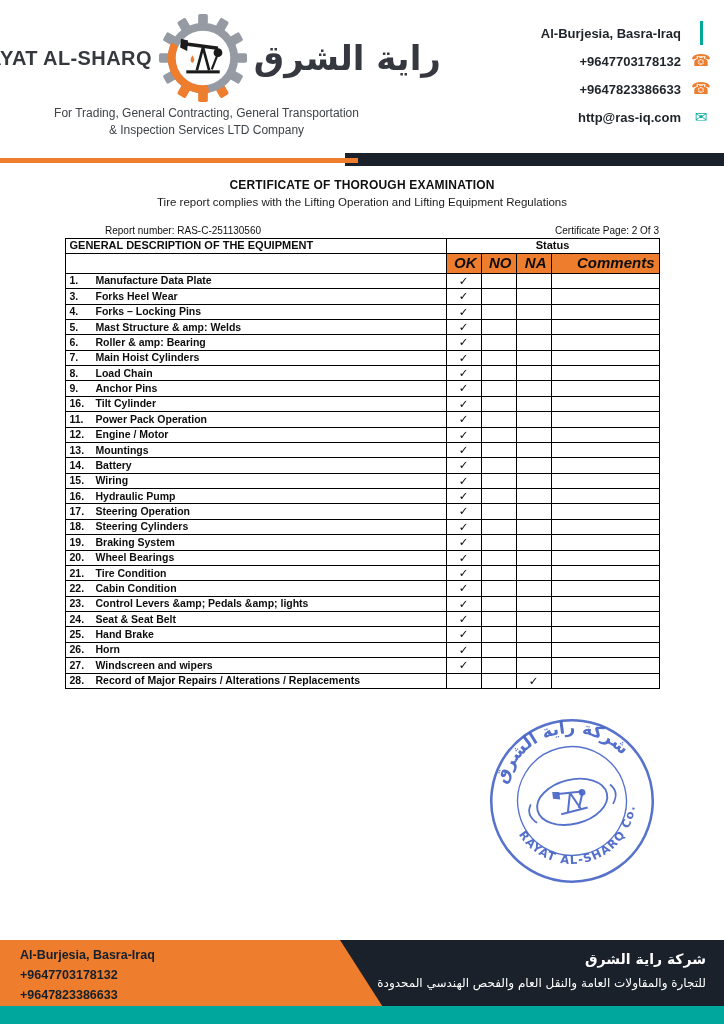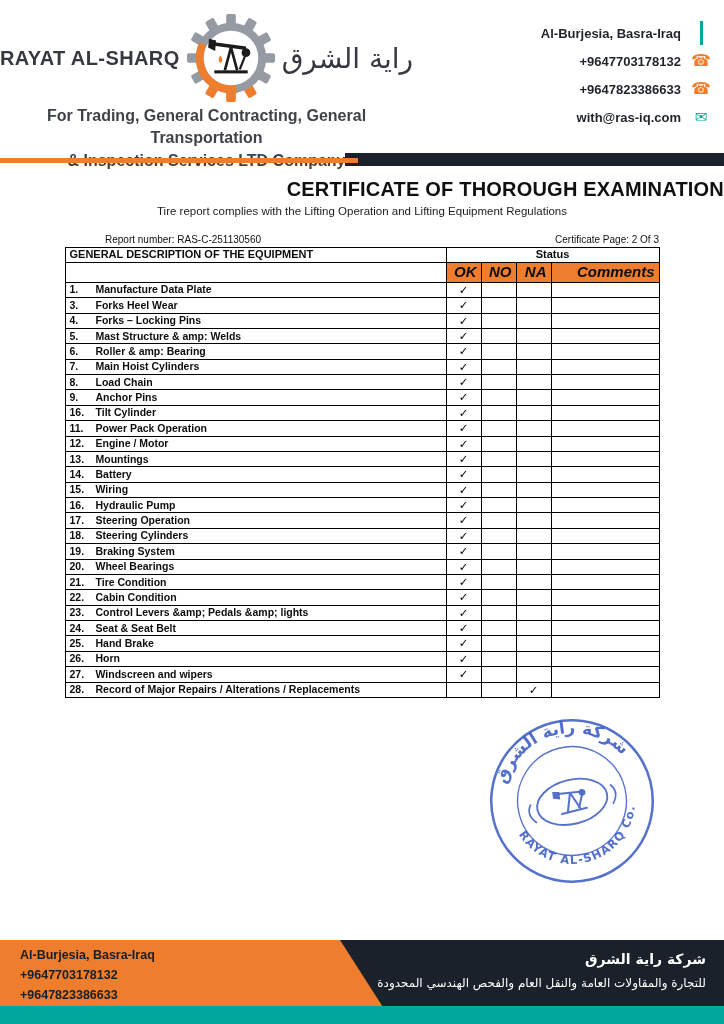--- a/index.html
+++ b/index.html
@@ -6,36 +6,36 @@
   html,body { background:#ffffff; }
   .page {
     width:724px; height:1024px; background:#fff; position:relative;
     font-family:"Liberation Sans", sans-serif; overflow:hidden; margin:0 auto;
   }
   
   .header { display:flex; justify-content:space-between; padding:14px 12px 0 34px; height:150px; }
   .logo-block { width:345px; text-align:center; }
   .logo-row { display:flex; align-items:center; justify-content:center; gap:7px; }
   .logo-en { font-weight:bold; font-size:20px; color:#35393f; letter-spacing:0.4px; white-space:nowrap; }
-  .logo-ar { font-weight:normal; font-size:28px; color:#35393f; font-family:"DejaVu Sans", sans-serif; white-space:nowrap; }
+  .logo-ar { font-weight:bold; font-size:34px; color:#35393f; font-family:"DejaVu Sans", sans-serif; white-space:nowrap; }
   .gear { width:88px; height:88px; flex:0 0 auto; }
-  .tagline { font-size:16px; font-weight:bold; color:#3e4348; margin-top:3px; line-height:1.4; }
+  .tagline { font-size:12px; font-weight:normal; color:#3e4348; margin-top:3px; line-height:1.4; }
   .contact { display:flex; flex-direction:column; gap:6px; padding-top:8px; }
   .contact-line { display:flex; align-items:center; justify-content:flex-end; gap:9px; height:22px; }
   .contact-text { font-size:13px; font-weight:bold; color:#1f242a; }
   .contact-icon { width:22px; display:flex; justify-content:center; align-items:center; }
   .v-bar { width:3px; height:24px; background:var(--teal,#00A79D); }
   .glyph-orange { color:var(--orange,#EE7D2D); font-size:16px; font-family:"DejaVu Sans", sans-serif; line-height:1; }
   .glyph-teal { color:var(--teal,#00A79D); font-size:15px; font-family:"DejaVu Sans", sans-serif; line-height:1; }
   
   .divider { position:relative; height:20px; }
   .divider .black-bar { position:absolute; right:0; top:3px; width:379px; height:13px; background:var(--navy,#1A212B); }
   .divider .orange-bar { position:absolute; left:0; top:8px; width:358px; height:5px; background:var(--orange,#EE7D2D); }
   
-  .doc-title { text-align:right; font-size:20px; font-weight:bold; color:#101010; margin-top:8px; letter-spacing:0.2px; }
+  .doc-title { text-align:center; font-size:12px; font-weight:bold; color:#101010; margin-top:8px; letter-spacing:0.2px; }
   .doc-subtitle { text-align:center; font-size:11.5px; color:#1c1c1c; margin-top:4px; }
   .report-row { width:594px; margin:17px auto 0; display:flex; justify-content:space-between; font-size:10px; color:#111;padding-left:40px; }
   
   table.checklist { width:594px; margin:2px auto 0; border-collapse:collapse; table-layout:fixed; }
   .checklist th, .checklist td { border:1px solid #000; padding:0 4px; font-size:10.5px; height:15px; line-height:1.25; color:#0d0d0d; }
   .checklist th.desc-h { text-align:left; font-weight:bold; font-size:11px; }
   .checklist th.status-h { text-align:center; font-weight:bold; font-size:11px; }
   .checklist th.col-h { background:var(--orange,#EE8133); text-align:right; font-weight:bold; font-size:15px;font-style:italic; }
   .checklist td.blank-h { background:#fff; }
   .checklist td.desc { font-weight:bold; text-align:left; }
@@ -110,21 +110,21 @@
       </div>
       <div class="contact-line">
         <span class="contact-text">+9647703178132</span>
         <span class="contact-icon glyph-orange">☎</span>
       </div>
       <div class="contact-line">
         <span class="contact-text">+9647823386633</span>
         <span class="contact-icon glyph-orange">☎</span>
       </div>
       <div class="contact-line">
-        <span class="contact-text">with@ras-iq.com</span>
+        <span class="contact-text">http@ras-iq.com</span>
         <span class="contact-icon glyph-teal">✉</span>
       </div>
     </div>
   </div>
 
   <div class="divider">
     <div class="black-bar"></div>
     <div class="orange-bar"></div>
   </div>
 

